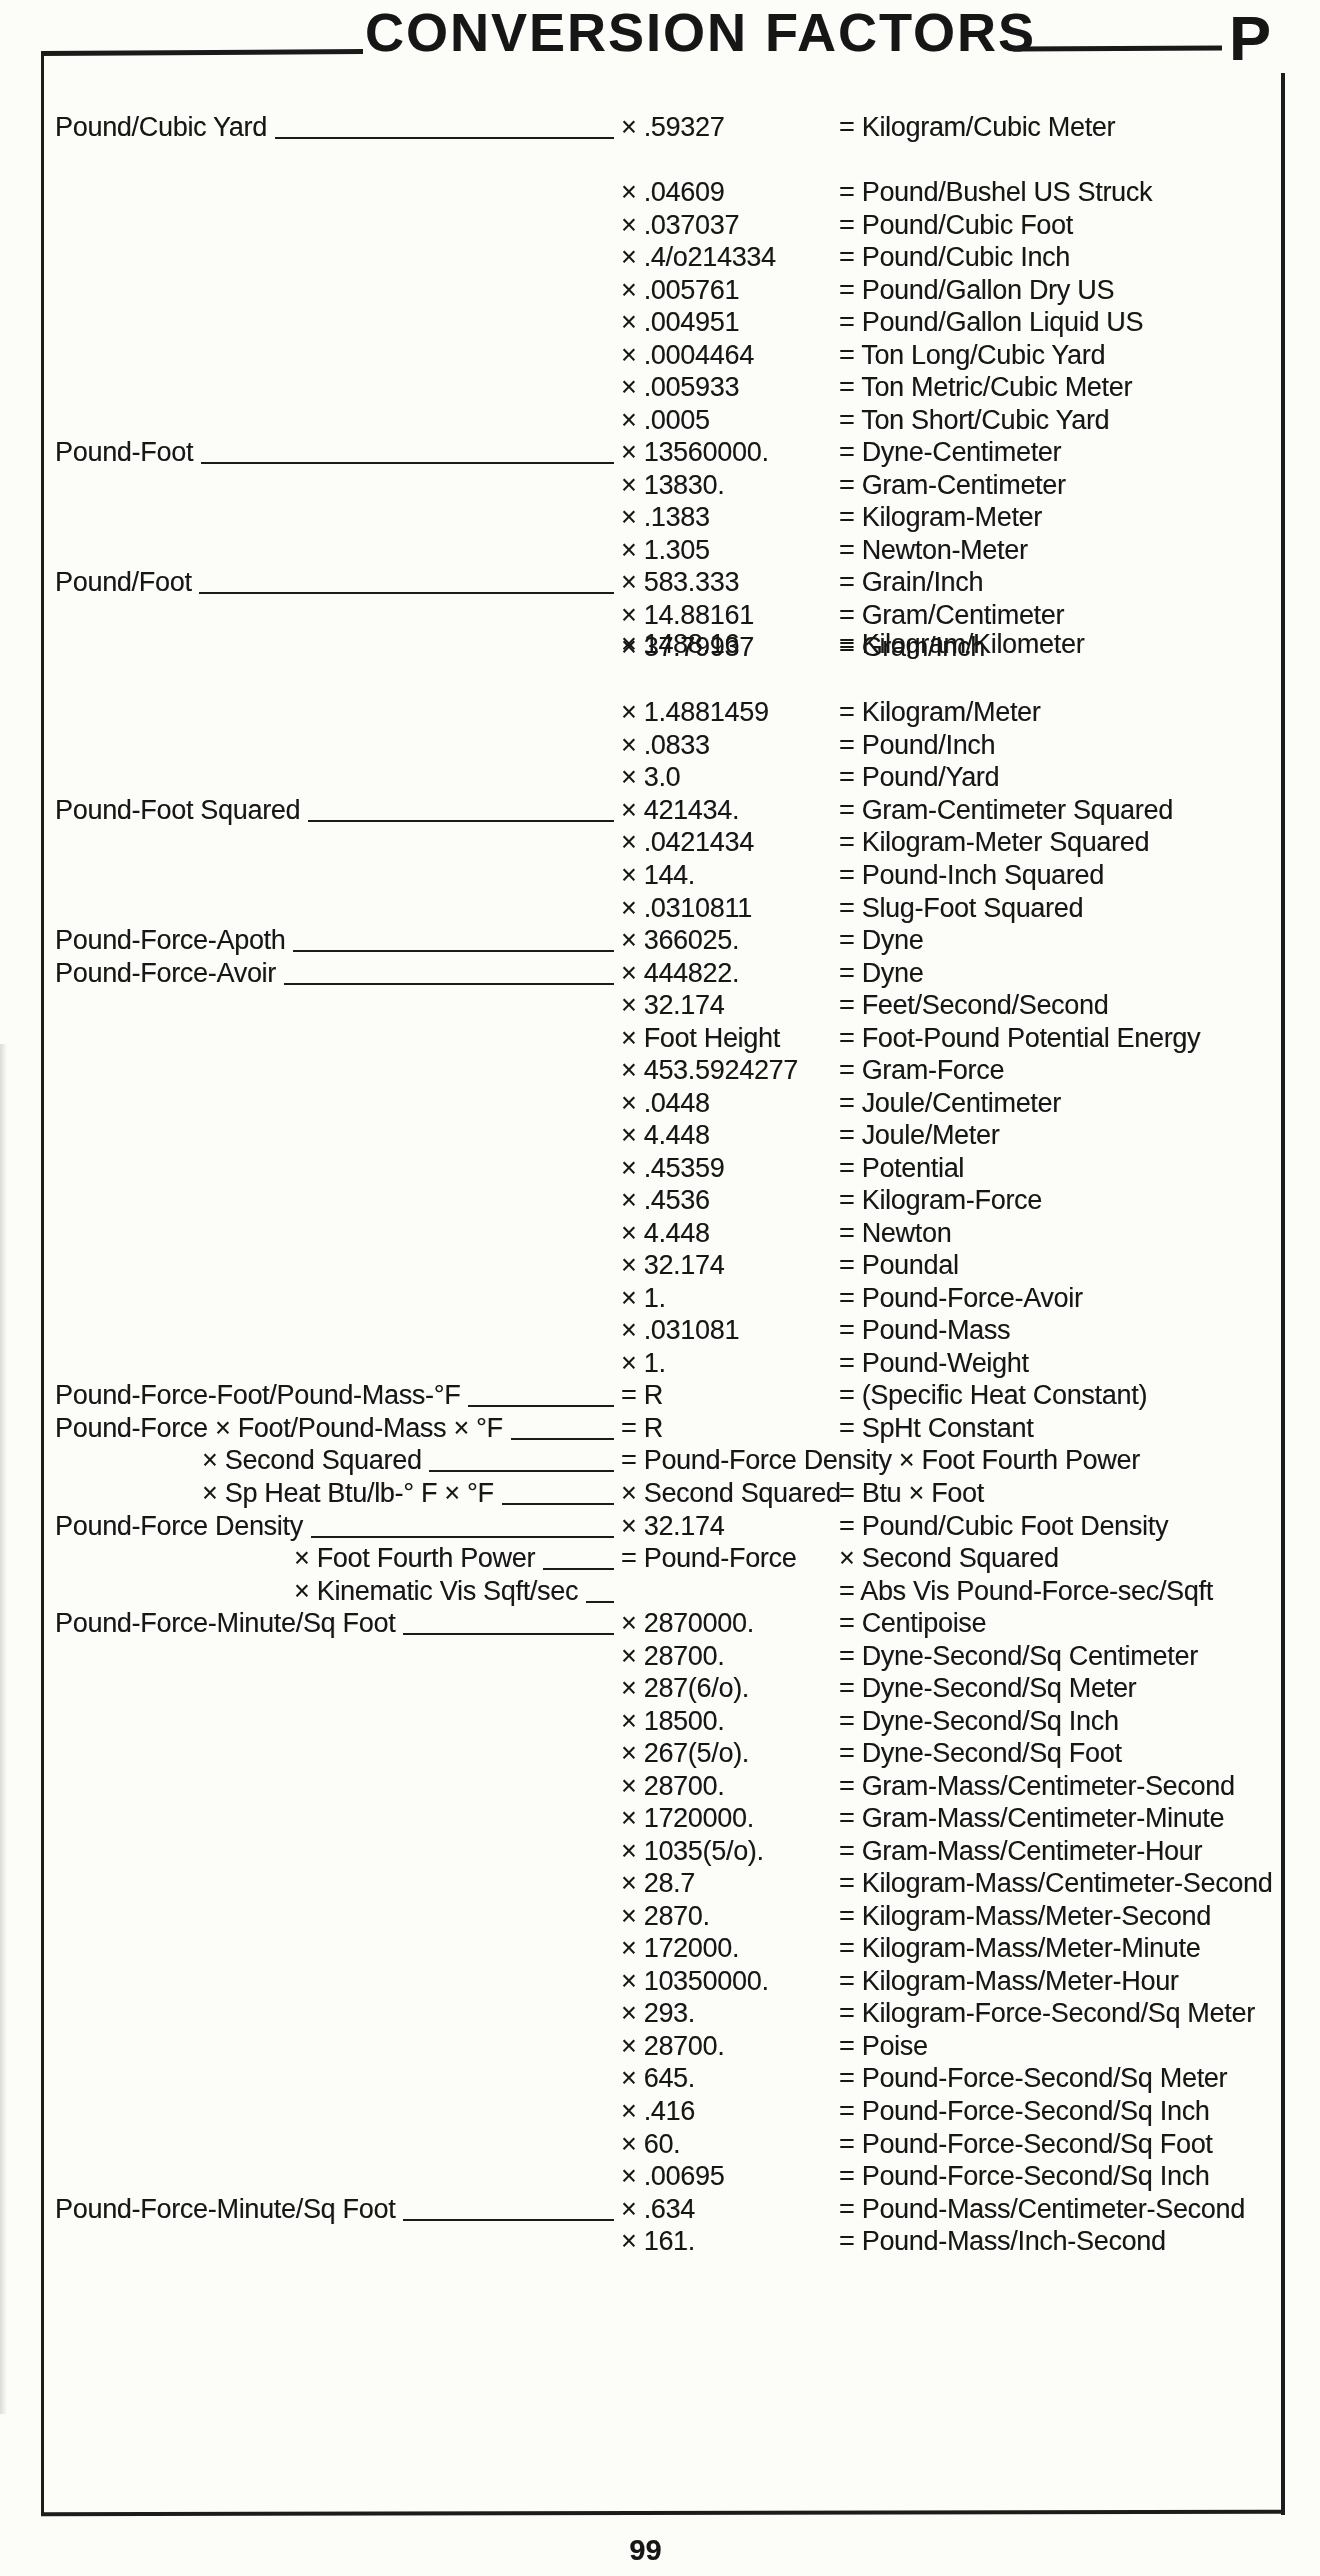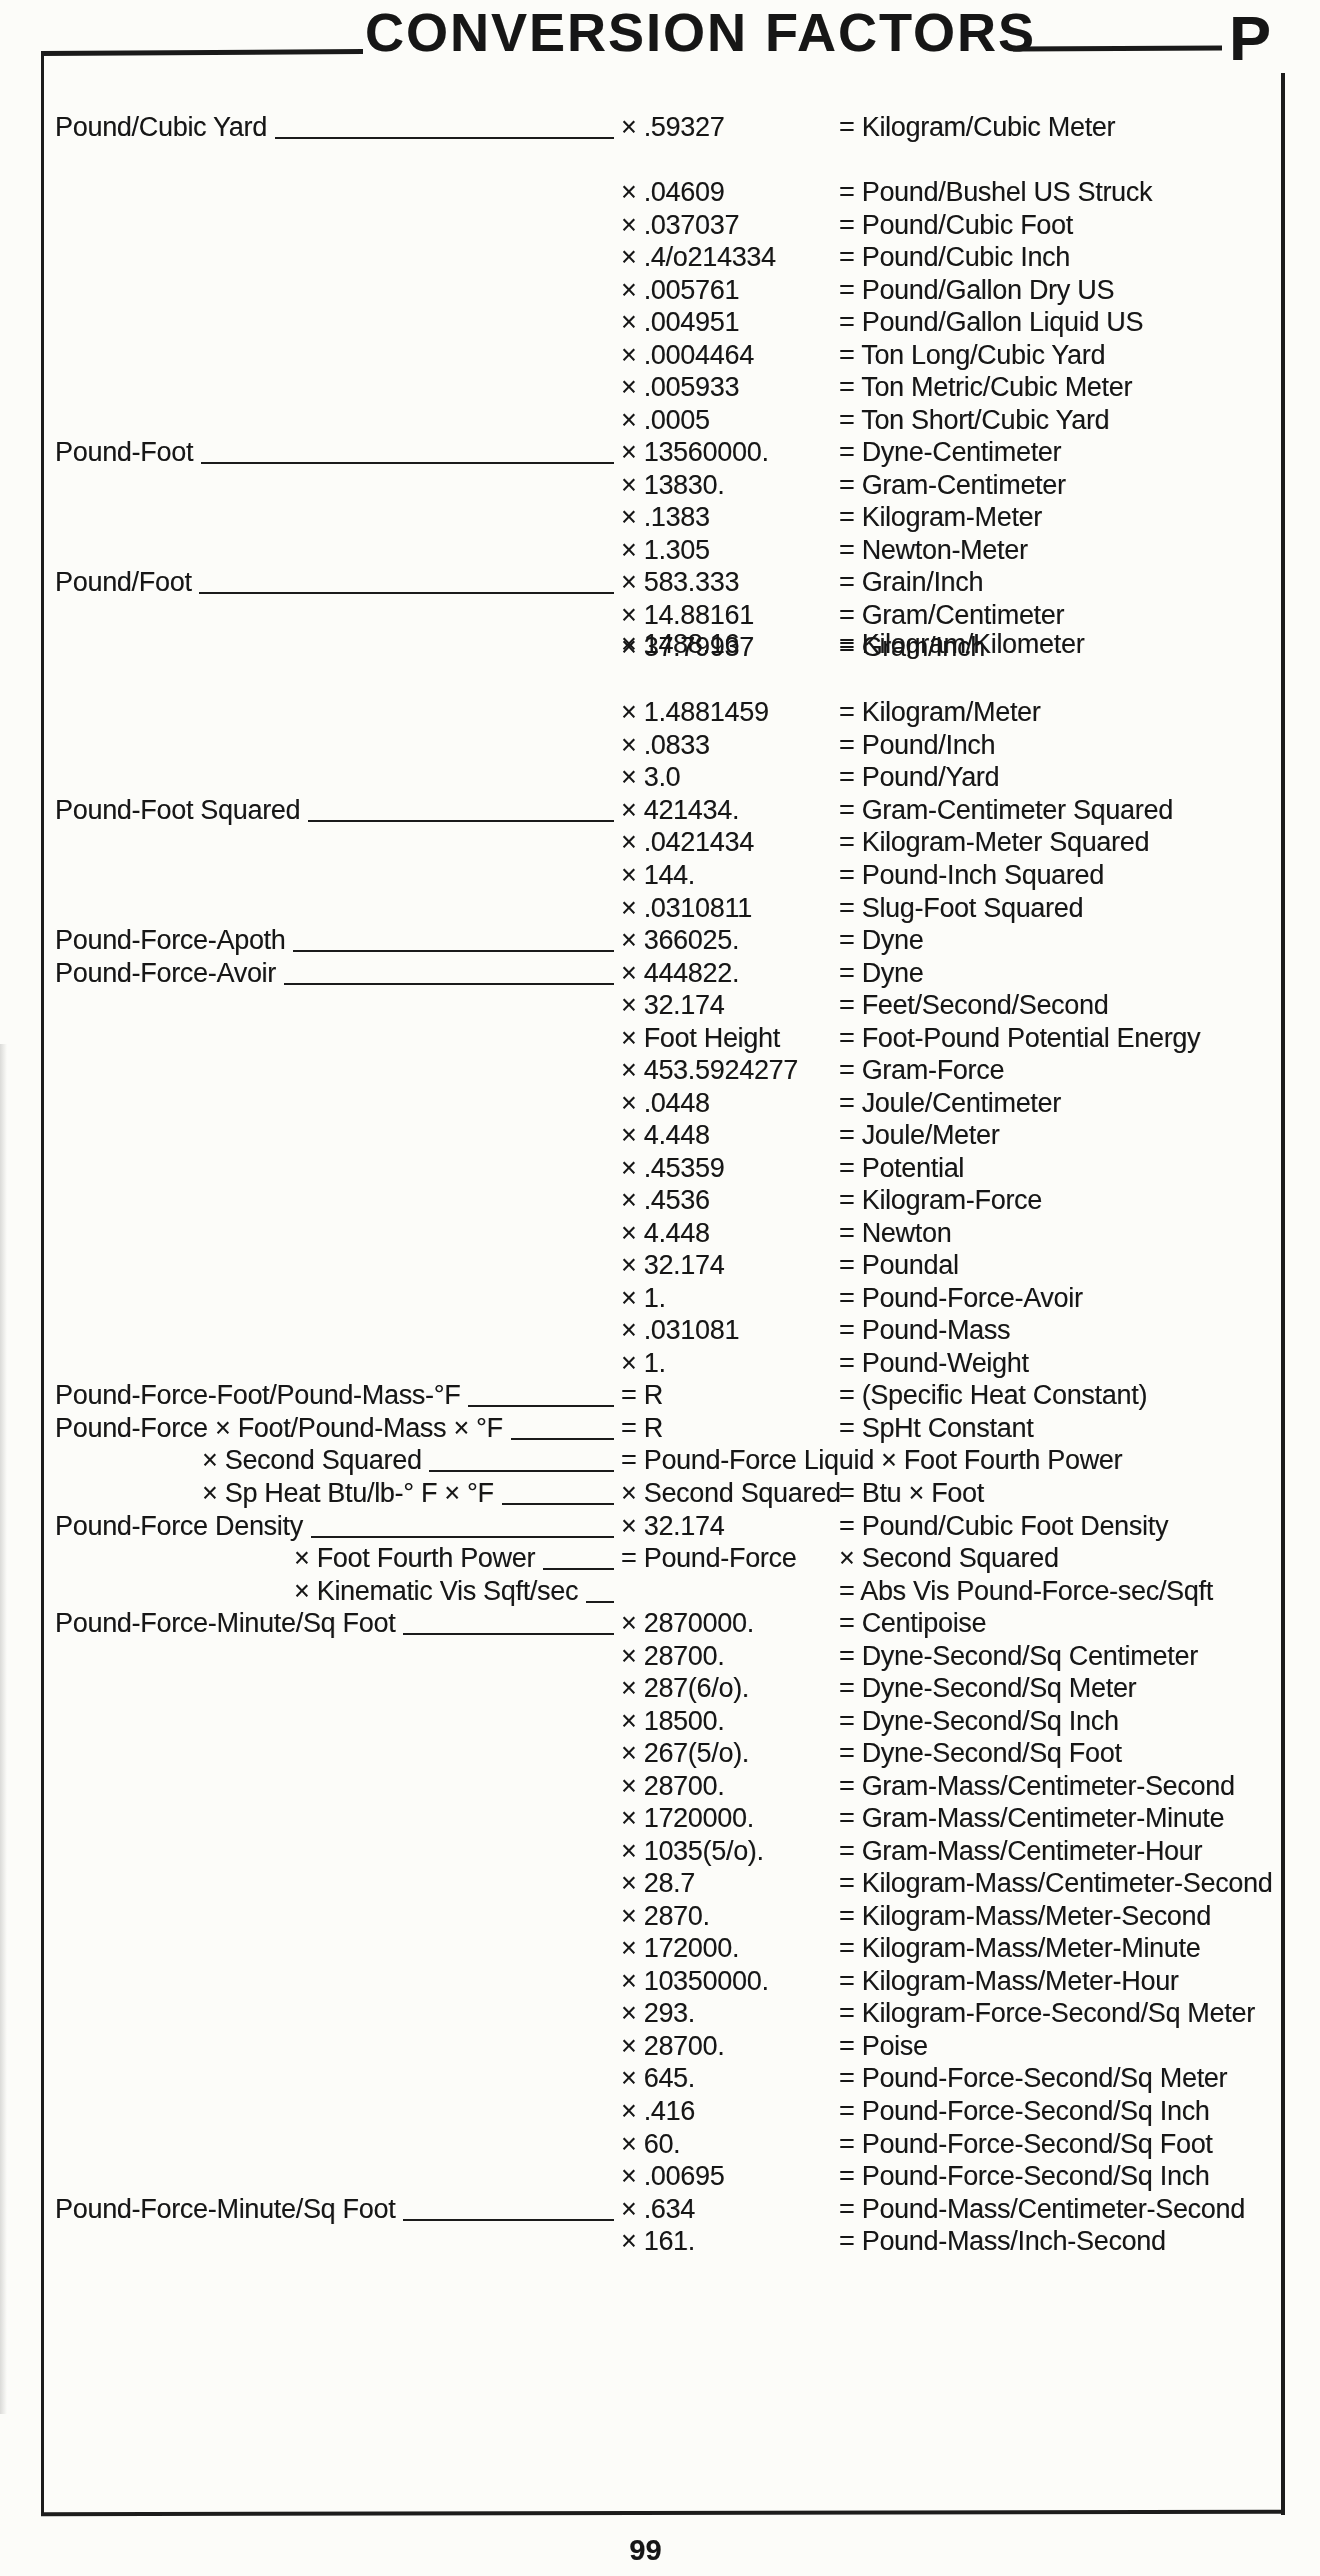--- a/index.html
+++ b/index.html
@@ -304,21 +304,21 @@
       <div class="rule"></div>
     </div>
     <span class="factor">= R</span>
     <span class="result">= SpHt Constant</span>
   </div>
       <div class="row ink" style="top: 1444px;">
     <div class="label-wrap" style="left: 202px;">
       <span class="label">× Second Squared</span>
       <div class="rule"></div>
     </div>
-    <span class="factor">= Pound-Force Liquid × Foot Fourth Power</span>
+    <span class="factor">= Pound-Force Density × Foot Fourth Power</span>
     <span class="result"></span>
   </div>
       <div class="row ink" style="top: 1477px;">
     <div class="label-wrap" style="left: 202px;">
       <span class="label">× Sp Heat Btu/lb-° F × °F</span>
       <div class="rule"></div>
     </div>
     <span class="factor">× Second Squared</span>
     <span class="result">= Btu × Foot</span>
   </div>

